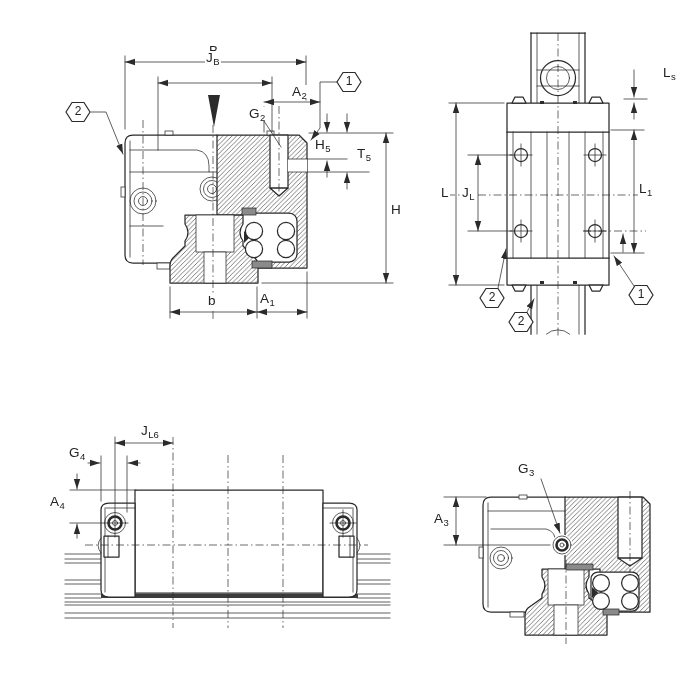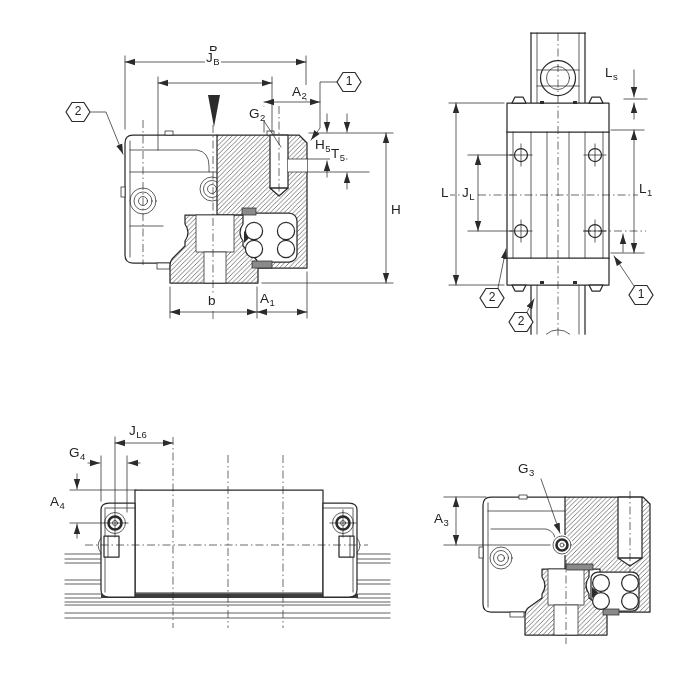--- a/index.html
+++ b/index.html
@@ -268,31 +268,31 @@
     <line class="t" x1="456" y1="497" x2="456" y2="545" marker-start="url(#arr)" marker-end="url(#arr)"></line>
     <path class="t" d="M541,479 L560,533" marker-end="url(#arr)"></path>
   </g>
 </svg>
 
 <div class="lbl" style="left:208px;top:44px"><span>B</span><span class="sb"></span></div>
 <div class="lbl" style="left:205px;top:51px"><span>J</span><span class="sb">B</span></div>
 <div class="lbl" style="left:291px;top:85px"><span>A</span><span class="sb">2</span></div>
 <div class="lbl" style="left:248px;top:107px"><span>G</span><span class="sb">2</span></div>
 <div class="lbl" style="left:314px;top:138px"><span>H</span><span class="sb">5</span></div>
-<div class="lbl" style="left:330px;top:147px"><span>T</span><span class="sb">5</span></div>
+<div class="lbl" style="left:356px;top:147px"><span>T</span><span class="sb">5</span></div>
 <div class="lbl" style="left:390px;top:203px"><span>H</span><span class="sb"></span></div>
 <div class="lbl" style="left:207px;top:294px"><span>b</span><span class="sb"></span></div>
 <div class="lbl" style="left:259px;top:292px"><span>A</span><span class="sb">1</span></div>
 
 <div class="lbl" style="left:440px;top:186px"><span>L</span><span class="sb"></span></div>
 <div class="lbl" style="left:461px;top:186px"><span>J</span><span class="sb">L</span></div>
 <div class="lbl" style="left:638px;top:182px"><span>L</span><span class="sb">1</span></div>
-<div class="lbl" style="left:604px;top:66px"><span>L</span><span class="sb">s</span></div>
-
-<div class="lbl" style="left:128px;top:424px"><span>J</span><span class="sb">L6</span></div>
+<div class="lbl" style="left:662px;top:66px"><span>L</span><span class="sb">s</span></div>
+
+<div class="lbl" style="left:140px;top:424px"><span>J</span><span class="sb">L6</span></div>
 <div class="lbl" style="left:68px;top:446px"><span>G</span><span class="sb">4</span></div>
 <div class="lbl" style="left:49px;top:495px"><span>A</span><span class="sb">4</span></div>
 
 <div class="lbl" style="left:517px;top:462px"><span>G</span><span class="sb">3</span></div>
 <div class="lbl" style="left:433px;top:512px"><span>A</span><span class="sb">3</span></div>
 
 <div class="hex" style="left:336px;top:71px">
   <svg width="26" height="22" viewBox="0 0 26 22">
         <polygon points="1,11 7,1.5 19,1.5 25,11 19,20.5 7,20.5" fill="#fff" stroke="#2b2b2b" stroke-width="1.2"></polygon>
       </svg>

